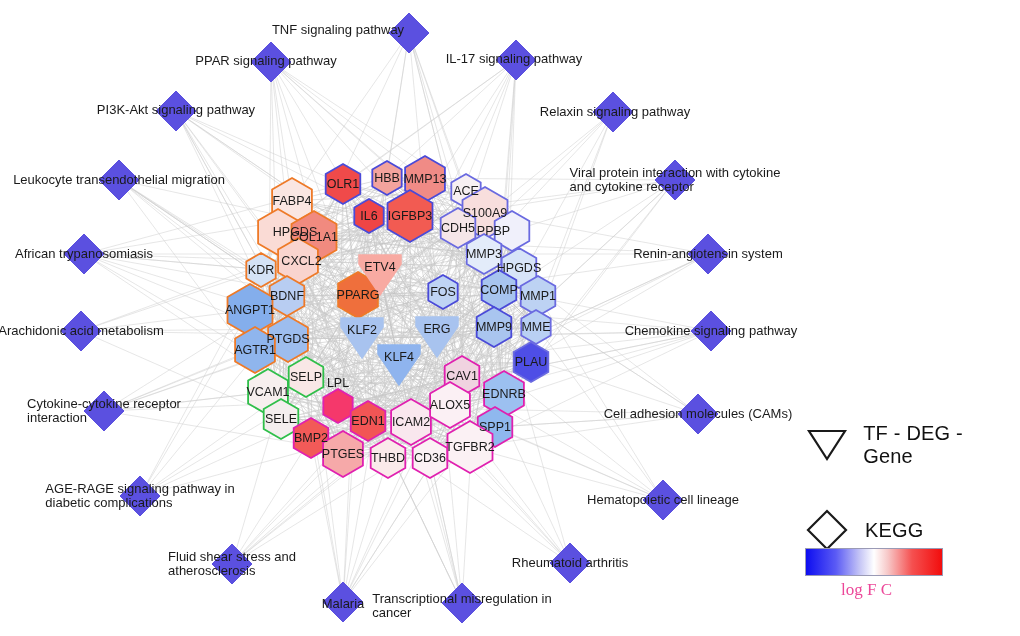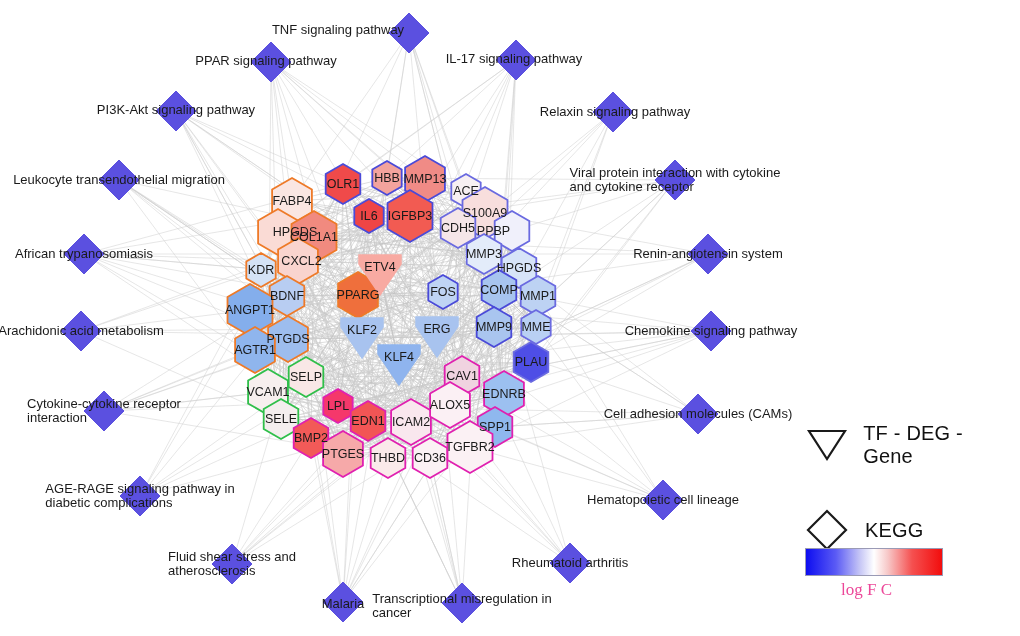--- a/index.html
+++ b/index.html
@@ -981,21 +981,21 @@
       <div class="nlabel gene-label" style="left: 494px; top: 327px;">MMP9</div>
       <div class="nlabel gene-label" style="left: 536px; top: 327px;">MME</div>
       <div class="nlabel gene-label" style="left: 288px; top: 339px;">PTGDS</div>
       <div class="nlabel gene-label" style="left: 255px; top: 350px;">AGTR1</div>
       <div class="nlabel gene-label" style="left: 531px; top: 362px;">PLAU</div>
       <div class="nlabel gene-label" style="left: 306px; top: 377px;">SELP</div>
       <div class="nlabel gene-label" style="left: 268px; top: 392px;">VCAM1</div>
       <div class="nlabel gene-label" style="left: 462px; top: 376px;">CAV1</div>
       <div class="nlabel gene-label" style="left: 504px; top: 394px;">EDNRB</div>
       <div class="nlabel gene-label" style="left: 281px; top: 419px;">SELE</div>
-      <div class="nlabel gene-label" style="left: 338px; top: 406px;">LPL</div>
+      <div class="nlabel gene-label" style="left: 338px; top: 383px;">LPL</div>
       <div class="nlabel gene-label" style="left: 368px; top: 421px;">EDN1</div>
       <div class="nlabel gene-label" style="left: 411px; top: 422px;">ICAM2</div>
       <div class="nlabel gene-label" style="left: 450px; top: 405px;">ALOX5</div>
       <div class="nlabel gene-label" style="left: 495px; top: 427px;">SPP1</div>
       <div class="nlabel gene-label" style="left: 311px; top: 438px;">BMP2</div>
       <div class="nlabel gene-label" style="left: 343px; top: 454px;">PTGES</div>
       <div class="nlabel gene-label" style="left: 388px; top: 458px;">THBD</div>
       <div class="nlabel gene-label" style="left: 430px; top: 458px;">CD36</div>
       <div class="nlabel gene-label" style="left: 470px; top: 447px;">TGFBR2</div>
       <div class="nlabel gene-label" style="left: 380px; top: 267px;">ETV4</div>

